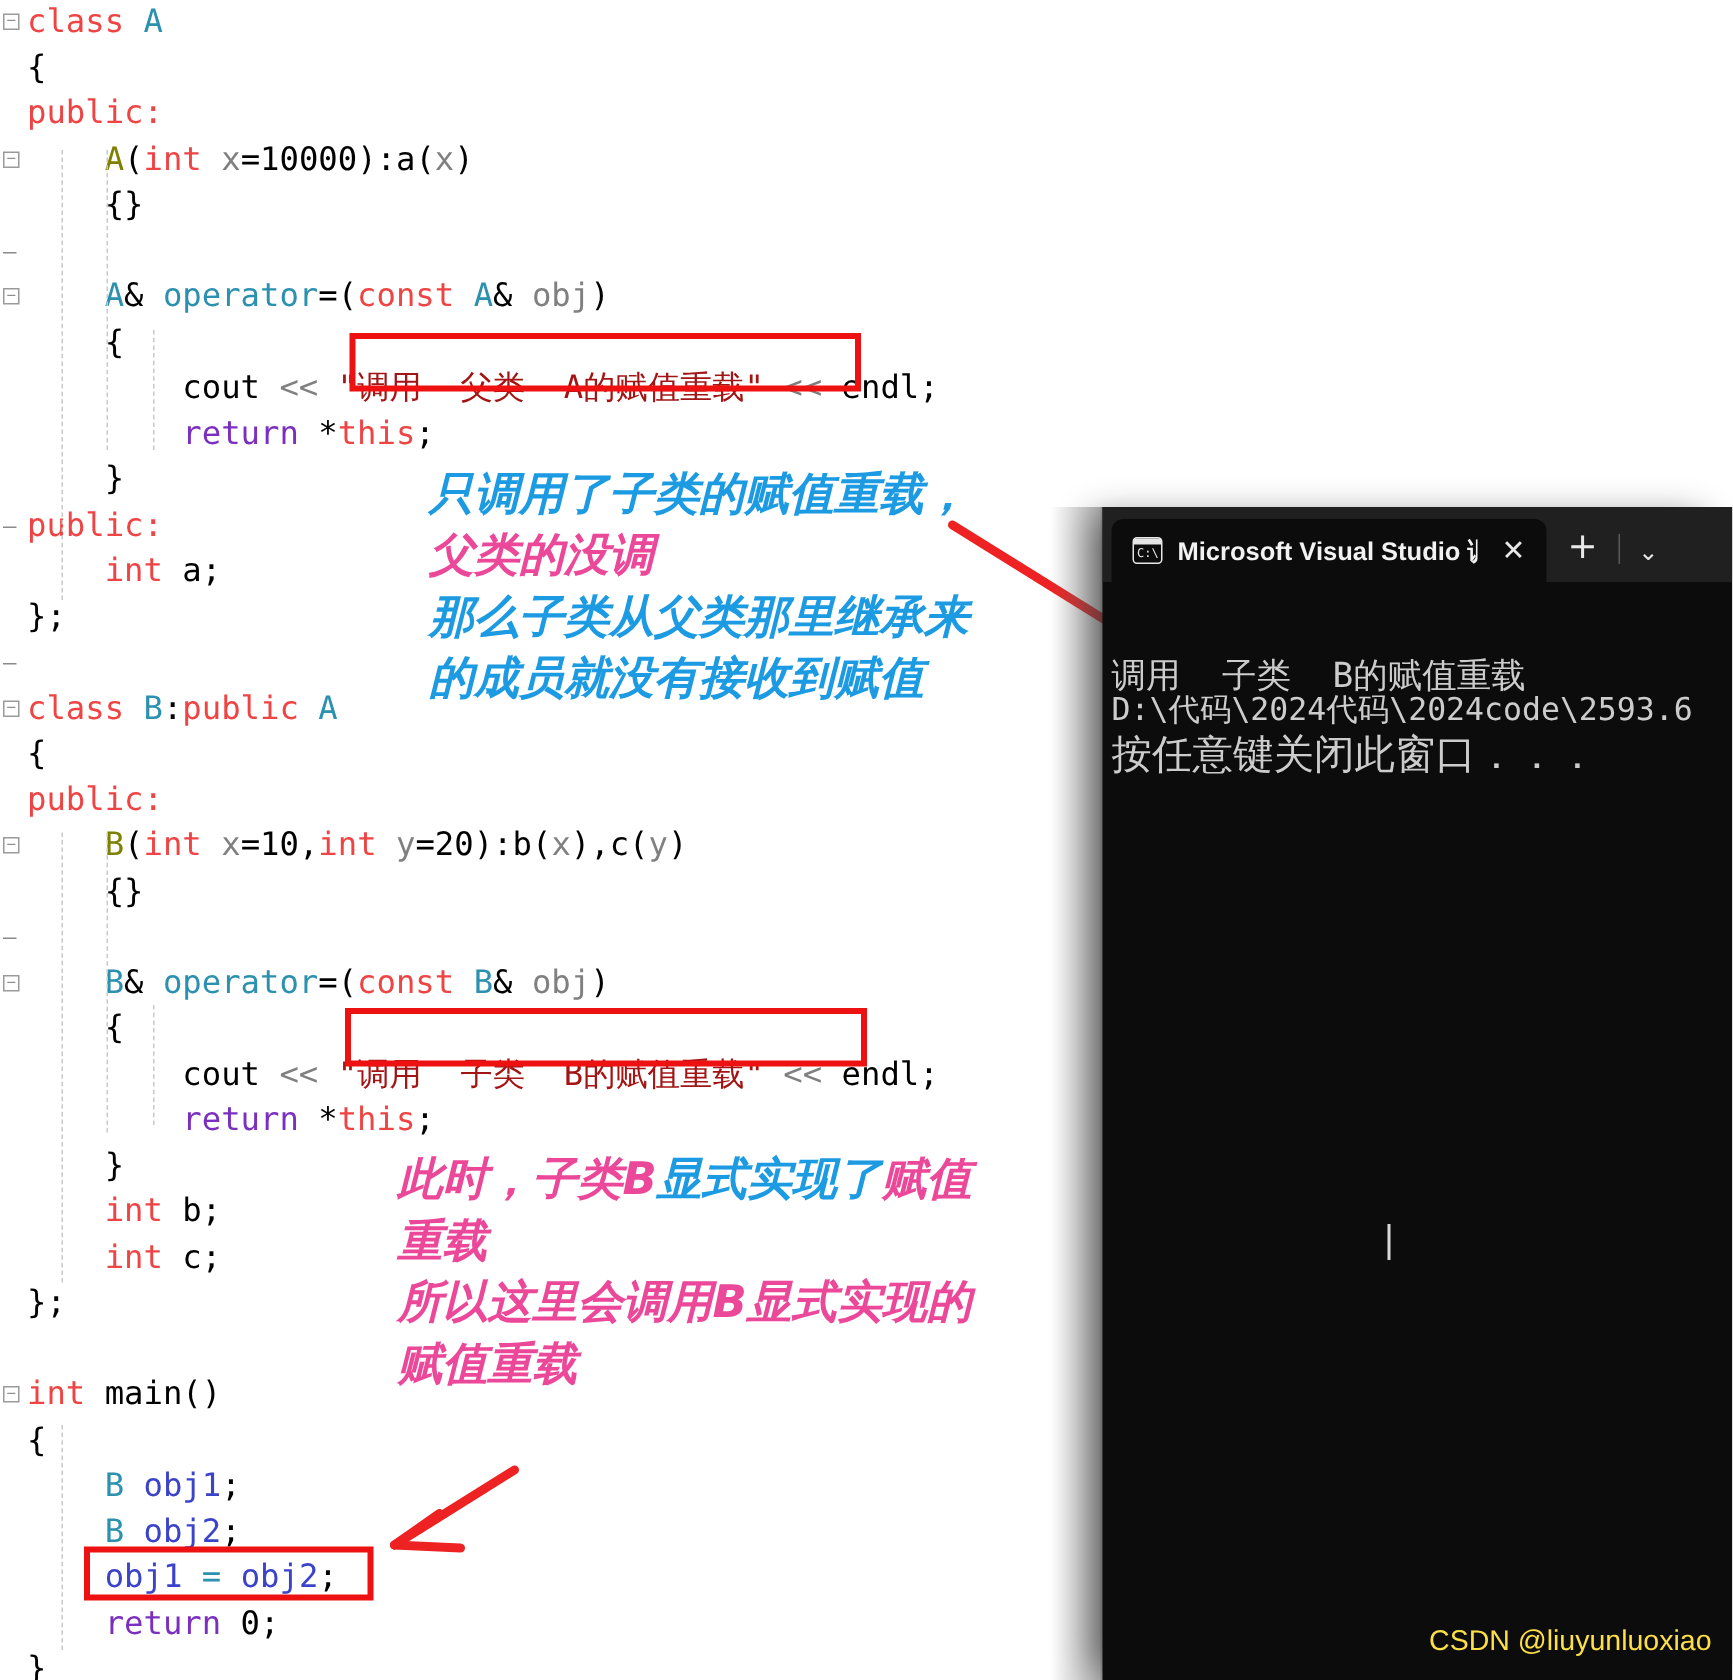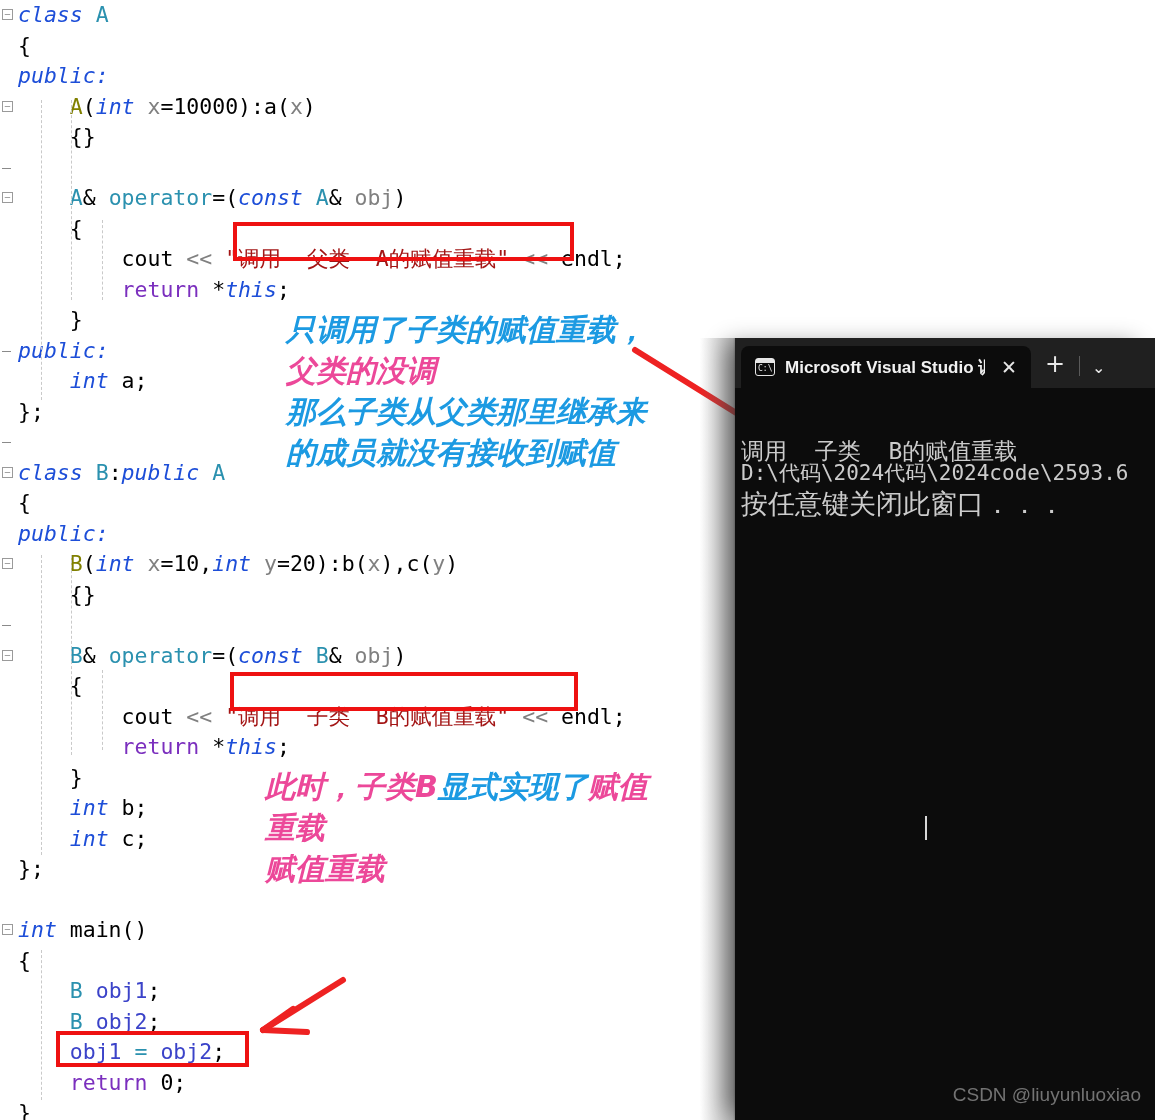--- a/index.html
+++ b/index.html
@@ -53,21 +53,21 @@
     top: 15px;
   }
   
   .guide {
     position: absolute;
     width: 0;
     border-left: 1px dashed #c9c9c9;
   }
 
   
-  .kw   { color: #1d4ed8; font-style: italic; }            
+  .kw   { color: #ef4444; }            
   .kw2  { color: #7b2fbe; }            
   .type { color: #2b91af; }            
   .olive{ color: #808000; }            
   .ident{ color: #808080; }            
   .str  { color: #a31515; }            
   .op   { color: #000000; }
   .blueid { color: #3b43c9; }          
   .tealop { color: #2b91af; }
 
   
@@ -194,21 +194,21 @@
     left: 6px;
     color: #cccccc;
     font-family: "DejaVu Sans Mono", "Liberation Mono", monospace;
     font-size: 21px;
     line-height: 30px;
     white-space: pre;
   }
   #watermark {
     position: absolute;
     right: 14px; bottom: 14px;
-    color: #737373;
+    color: #fde047;
     font-family: "Liberation Sans", sans-serif;
     font-size: 19px;
     white-space: pre;
   }
   #caret {
     position: absolute;
     width: 2px; height: 24px;
     background: #d8d8d8;
   }
 </style>
@@ -269,21 +269,21 @@
 
   <div id="highlight-layer">
       <div class="redbox" style="left: 233px; top: 222px; width: 341px; height: 39px;"></div>
       <div class="redbox" style="left: 230px; top: 672px; width: 348px; height: 39px;"></div>
       <div class="redbox" style="left: 56px; top: 1031px; width: 193px; height: 36px;"></div>
       <div class="redbox" style="left: 738px; top: 404px; width: 310px; height: 52px;"></div>
     </div>
 
   <div class="anno" id="anno-top" style="left:286px; top:309px;"><div><span class="bl">只调用了子类的赋值重载，</span></div><div><span class="rd">父类的没调</span></div><div><span class="bl">那么子类从父类那里继承来</span></div><div><span class="bl">的成员就没有接收到赋值</span></div></div>
 
-  <div class="anno" id="anno-bottom" style="left:265px; top:766px;"><div><span class="rd">此时，子类B</span><span class="bl">显式实现了</span><span class="rd">赋值</span></div><div><span class="rd">重载</span></div><div><span class="rd">赋值重载</span></div></div>
+  <div class="anno" id="anno-bottom" style="left:265px; top:766px;"><div><span class="rd">此时，子类B</span><span class="bl">显式实现了</span><span class="rd">赋值</span></div><div><span class="rd">重载</span></div><div><span class="rd">所以这里会调用B</span><span class="rd">显式实现的</span></div><div><span class="rd">赋值重载</span></div></div>
 
   <svg class="arrow" style="left:630px; top:345px; width:140px; height:90px;" viewBox="0 0 140 90">
     <line x1="5" y1="5" x2="132" y2="84" stroke="#ee2222" stroke-width="6" stroke-linecap="round"></line>
   </svg>
 
   <svg class="arrow" style="left:245px; top:975px; width:105px; height:65px;" viewBox="0 0 105 65">
     <line x1="98" y1="5" x2="18" y2="55" stroke="#ee2222" stroke-width="6" stroke-linecap="round"></line>
     <line x1="18" y1="55" x2="48" y2="34" stroke="#ee2222" stroke-width="6" stroke-linecap="round"></line>
     <line x1="18" y1="55" x2="62" y2="57" stroke="#ee2222" stroke-width="6" stroke-linecap="round"></line>
   </svg>

